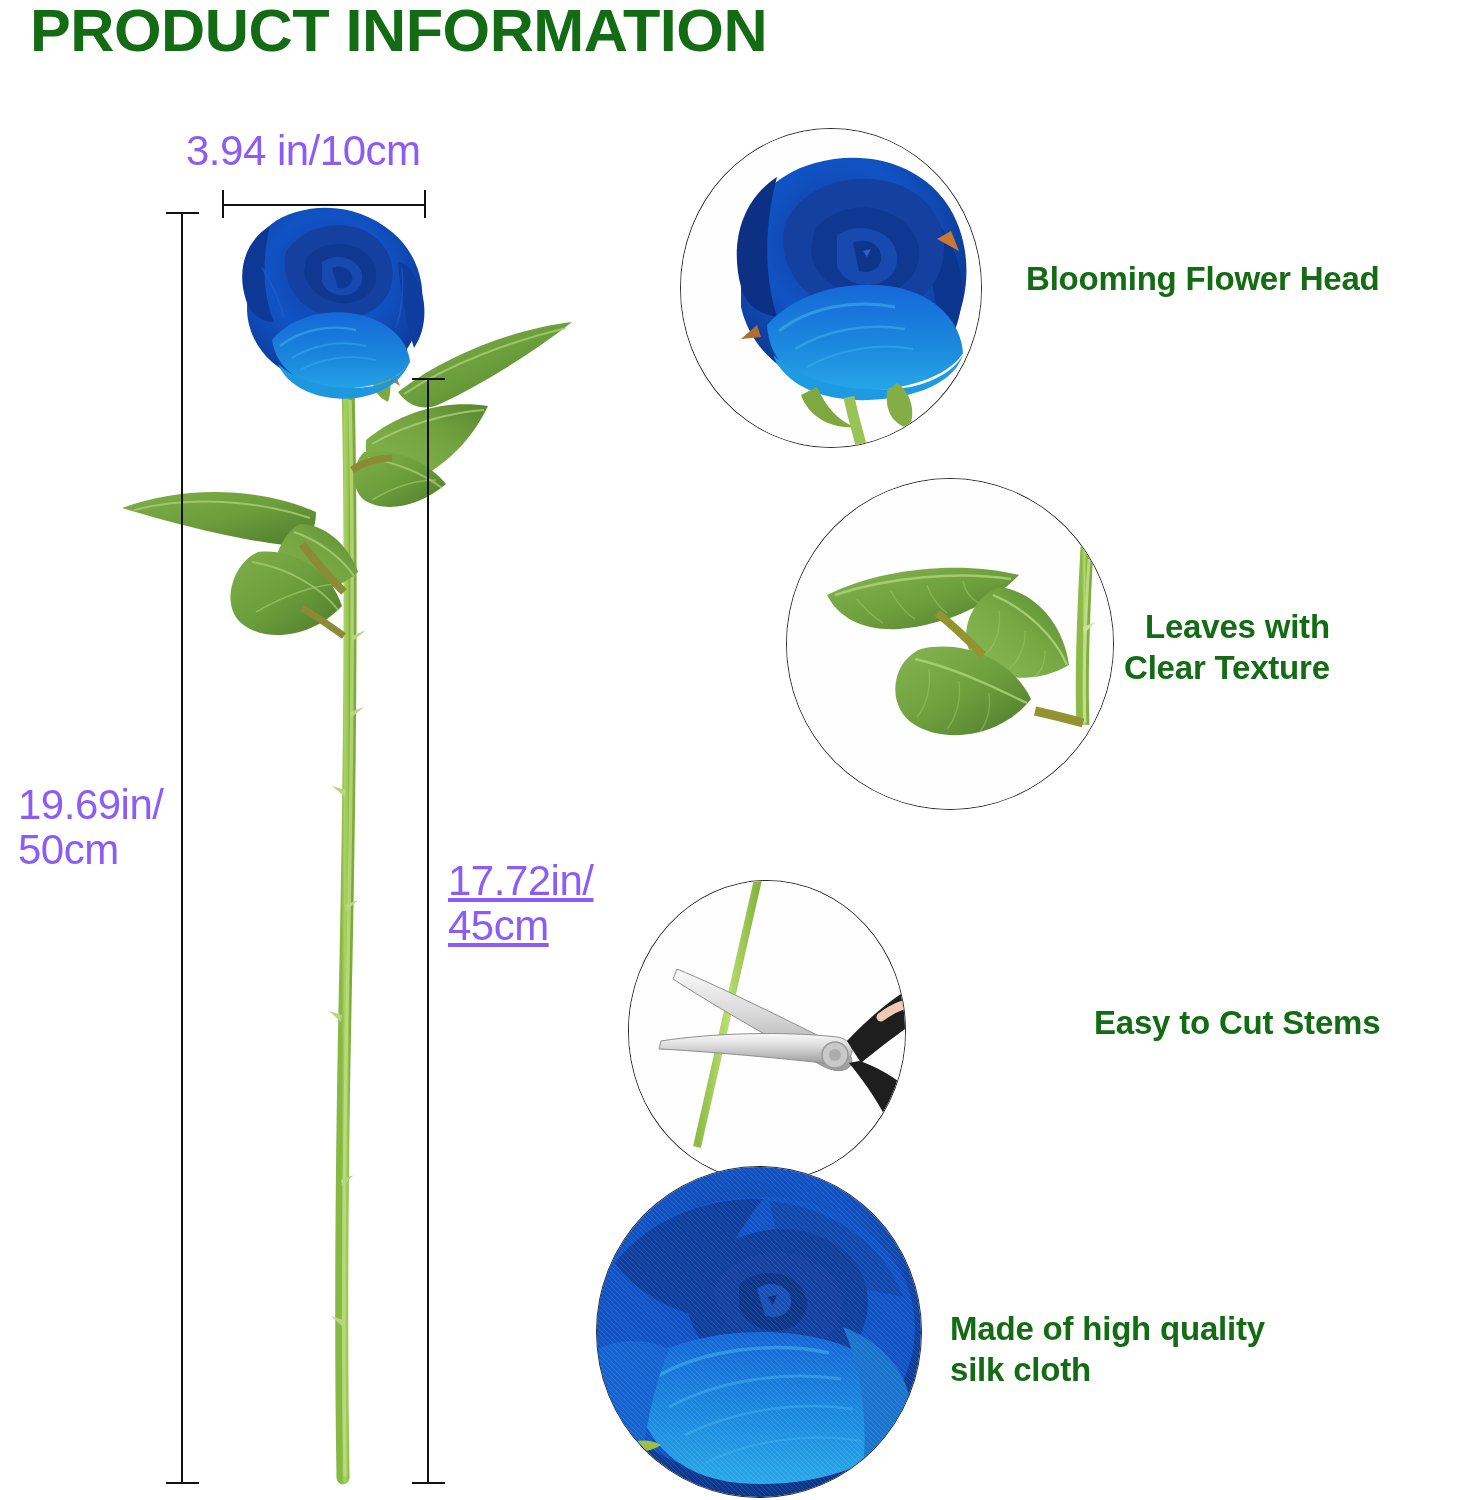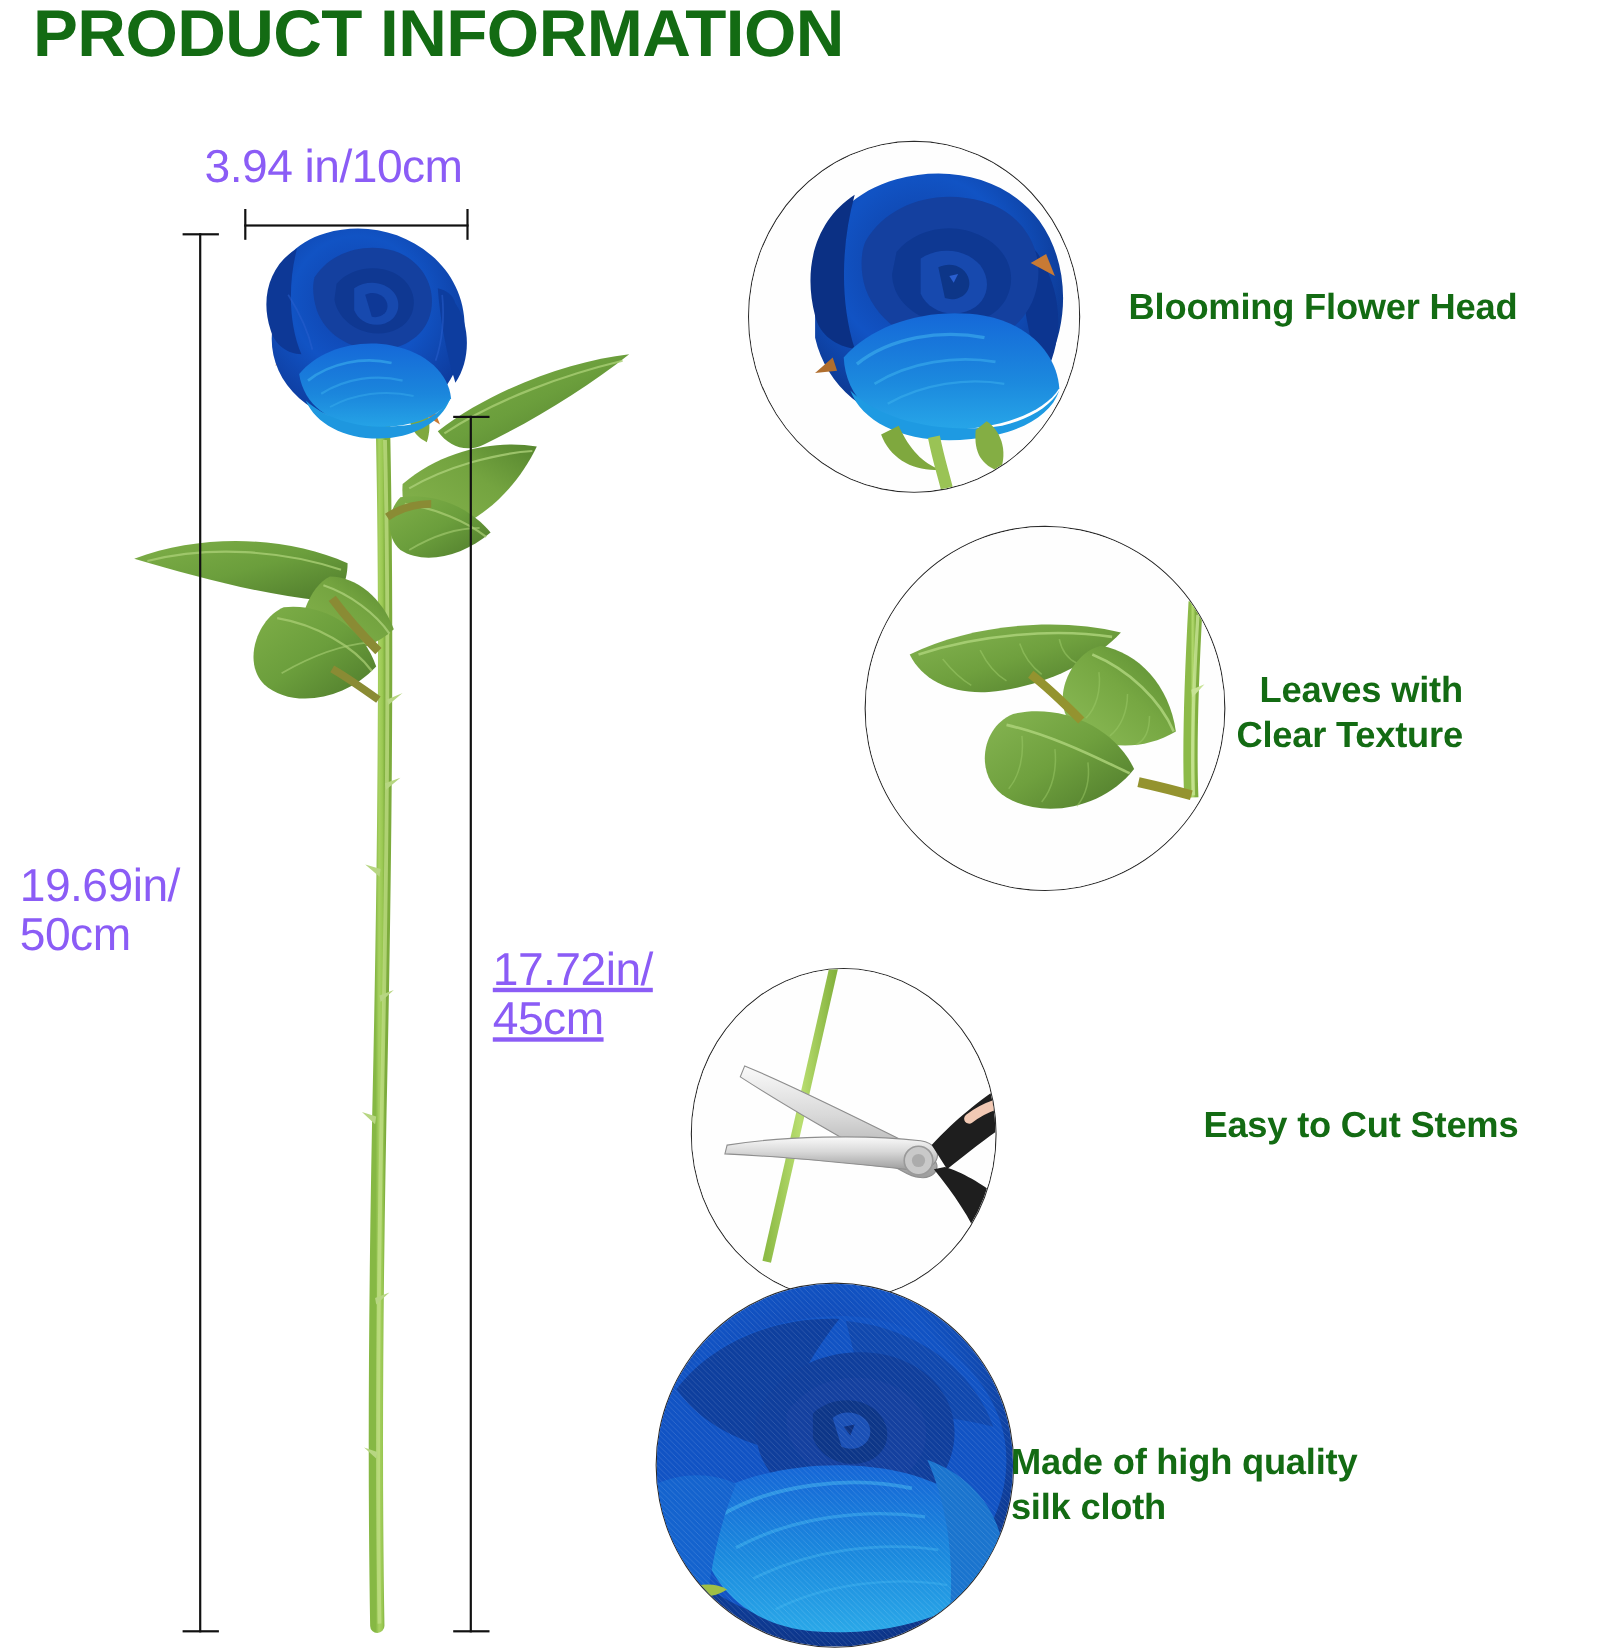--- a/index.html
+++ b/index.html
@@ -357,14 +357,14 @@
     <path d="M246 160 C290 176 316 212 316 256 C316 292 294 318 262 328
              C272 280 270 214 246 160 Z" fill="#1A74CE"></path>
 
     <path d="M-8 186 C16 172 48 170 72 182 C56 222 46 268 44 314 C16 294 -4 246 -8 186 Z" fill="#1463CE"></path>
 
     <rect width="324" height="330" fill="url(#weave)"></rect>
 
     <path d="M26 278 C40 272 54 272 64 278 C52 286 38 286 26 280 Z" fill="#9FBF46"></path>
   </svg>
 </div>
-<div class="callout-text" style="left:919px;top:1308px;">Made of high quality
+<div class="callout-text" style="left:950px;top:1308px;">Made of high quality
 silk cloth</div>
 
 </body></html>

